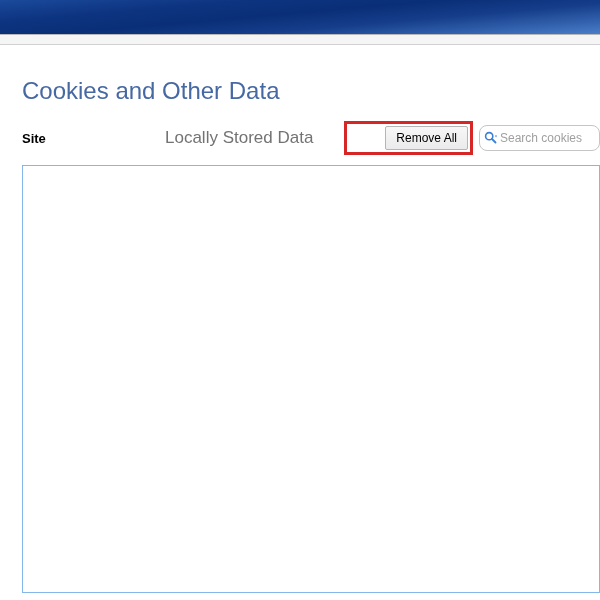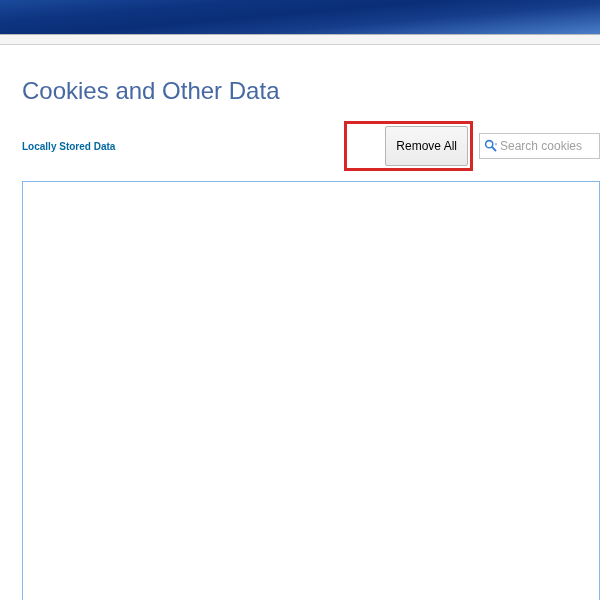--- a/index.html
+++ b/index.html
@@ -42,51 +42,51 @@
       width: 578px;
     }
     .col-site {
       font-size: 13px;
       font-weight: bold;
       color: #000;
       width: 143px;
       flex-shrink: 0;
     }
     .col-data {
-      font-size: 10px;
-      font-weight: bold;
-      color: #0369a1;
+      font-size: 17px;
+      font-weight: normal;
+      color: #737373;
       flex-shrink: 0;
     }
     .spacer {
       flex: 1;
     }
     .highlight-box {
       border: 3px solid #d72626;
       padding: 2px;
       display: inline-flex;
       margin-right: 6px;
     }
     .remove-btn {
       font-family: Arial, Helvetica, sans-serif;
       font-size: 12px;
       color: #000;
       background: linear-gradient(to bottom, #f7f7f7, #ebebeb);
       border: 1px solid #b5b5b5;
       border-radius: 2px;
-      padding: 12px 10px;
+      padding: 4px 10px;
       cursor: pointer;
       margin-left: 36px;
     }
     .search-wrap {
       position: relative;
       display: inline-flex;
       align-items: center;
       border: 1px solid #c5c5c5;
-      border-radius: 0;
+      border-radius: 8px;
       background: #fff;
       height: 26px;
       padding: 0 4px 0 4px;
       min-width: 118px;
     }
     .search-icon {
       width: 14px;
       height: 14px;
       flex-shrink: 0;
       margin-right: 2px;
@@ -116,20 +116,21 @@
 </head>
 <body>
 
 <div class="banner"></div>
 <div class="separator"></div>
 
 <div class="content">
   <h1 class="page-title">Cookies and Other Data</h1>
 
   <div class="toolbar">
+    <div class="col-site">Site</div>
     <div class="col-data">Locally Stored Data</div>
     <div class="spacer"></div>
     <div class="highlight-box">
       <button class="remove-btn">Remove All</button>
     </div>
     <div class="search-wrap">
       <span class="search-icon">
         <svg width="14" height="14" viewBox="0 0 14 14">
           <circle cx="5.2" cy="5.2" r="3.6" fill="none" stroke="#3b7fd6" stroke-width="1.6"></circle>
           <line x1="8" y1="8" x2="11.5" y2="11.5" stroke="#3b7fd6" stroke-width="1.8" stroke-linecap="round"></line>

